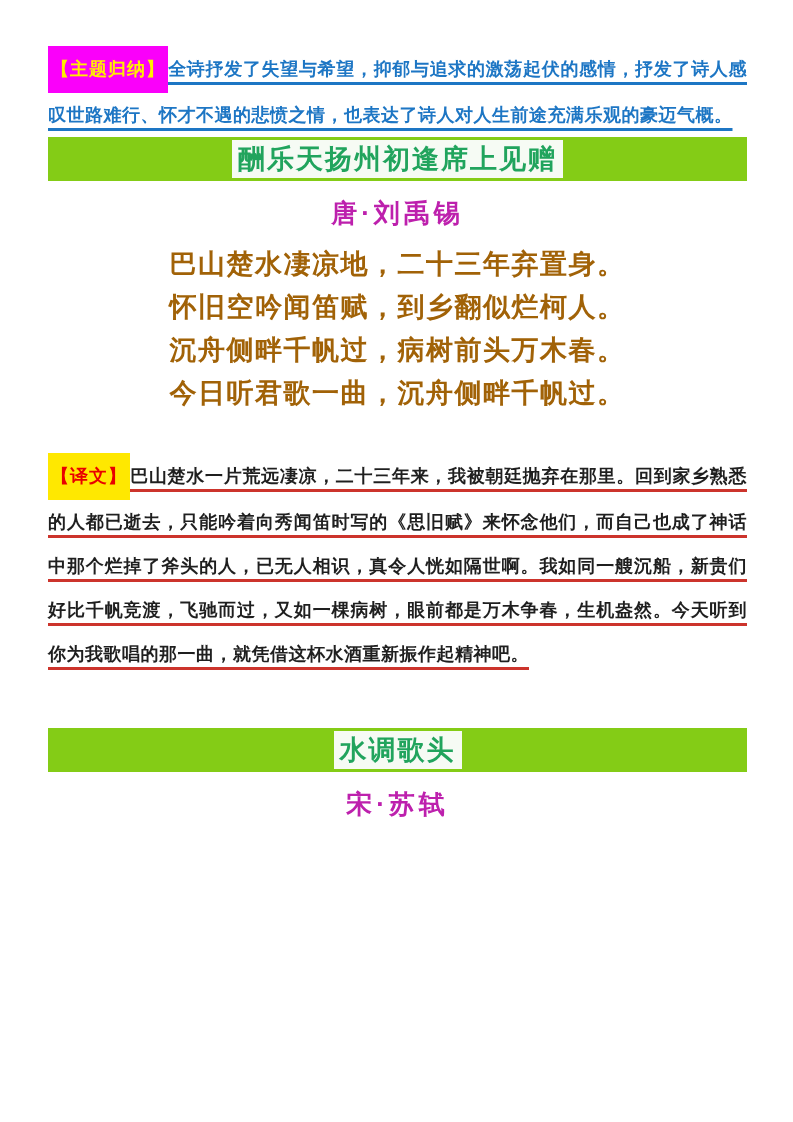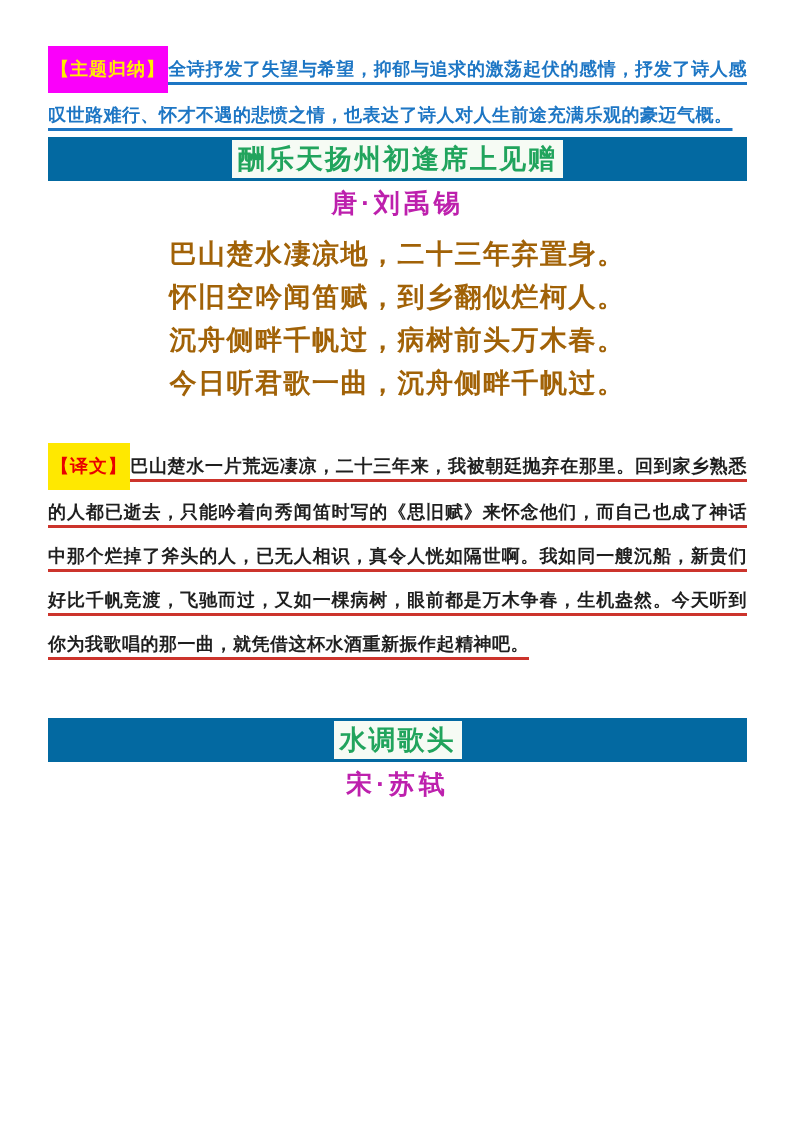--- a/index.html
+++ b/index.html
@@ -44,39 +44,39 @@
   }
   .black-ul {
     color: #1f1f1f;
     text-decoration: underline;
     text-decoration-color: #cc342c;
     text-decoration-thickness: 2.5px;
     text-underline-offset: 7px;
   }
   .banner {
     height: 44px;
-    background: #0369a1;
+    background: #84cc16;
     display: flex;
     align-items: center;
     justify-content: center;
   }
   .banner-title {
     background: #f6fbf4;
     color: #21a45d;
     font-size: 27px;
     line-height: 36px;
     padding: 1px 6px;
     letter-spacing: 2px;
   }
   .author {
     text-align: center;
     color: #bd20ad;
     font-size: 26px;
     line-height: 36px;
-    margin-top: 4px;
+    margin-top: 14px;
     letter-spacing: 4px;
   }
   .poem { margin-top: 12px; }
   .poem-line {
     text-align: center;
     color: #a16207;
     font-size: 27px;
     line-height: 43px;
     letter-spacing: 1.5px;
   }

